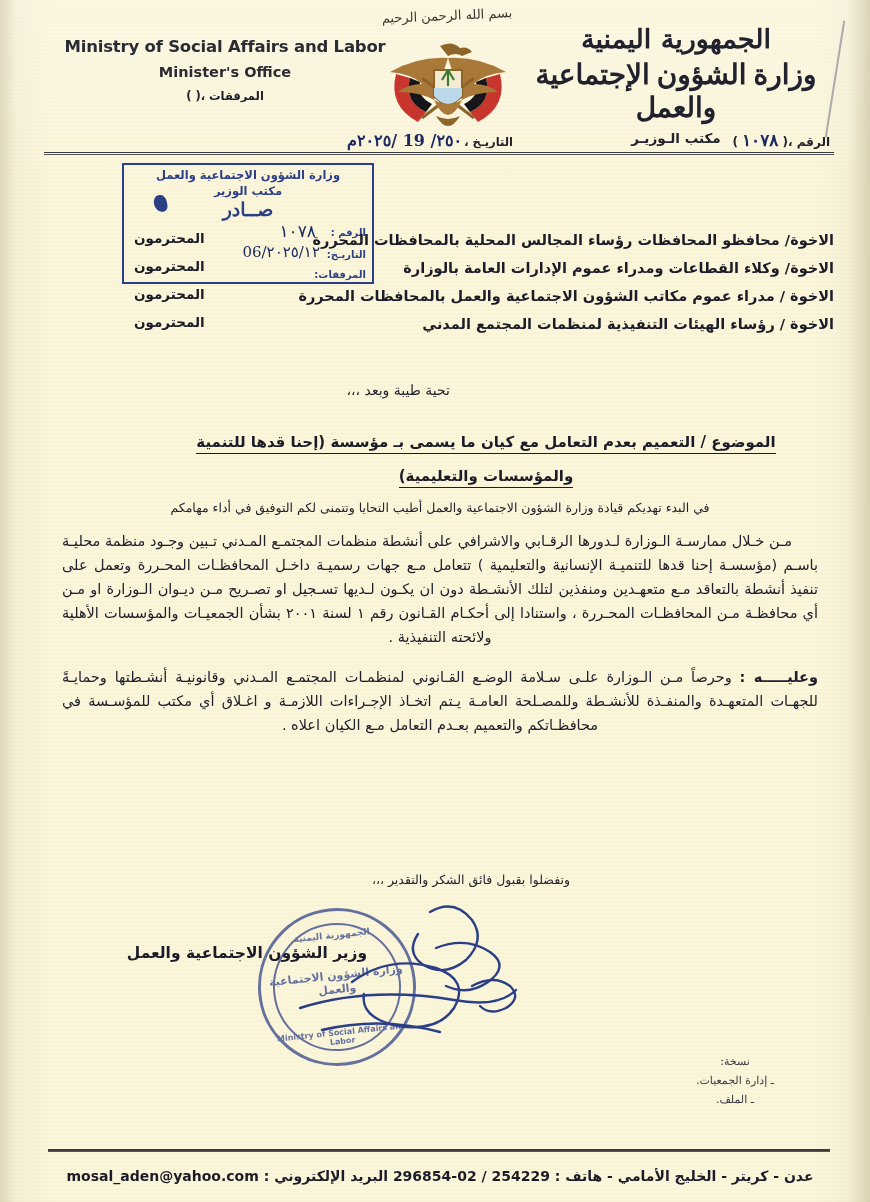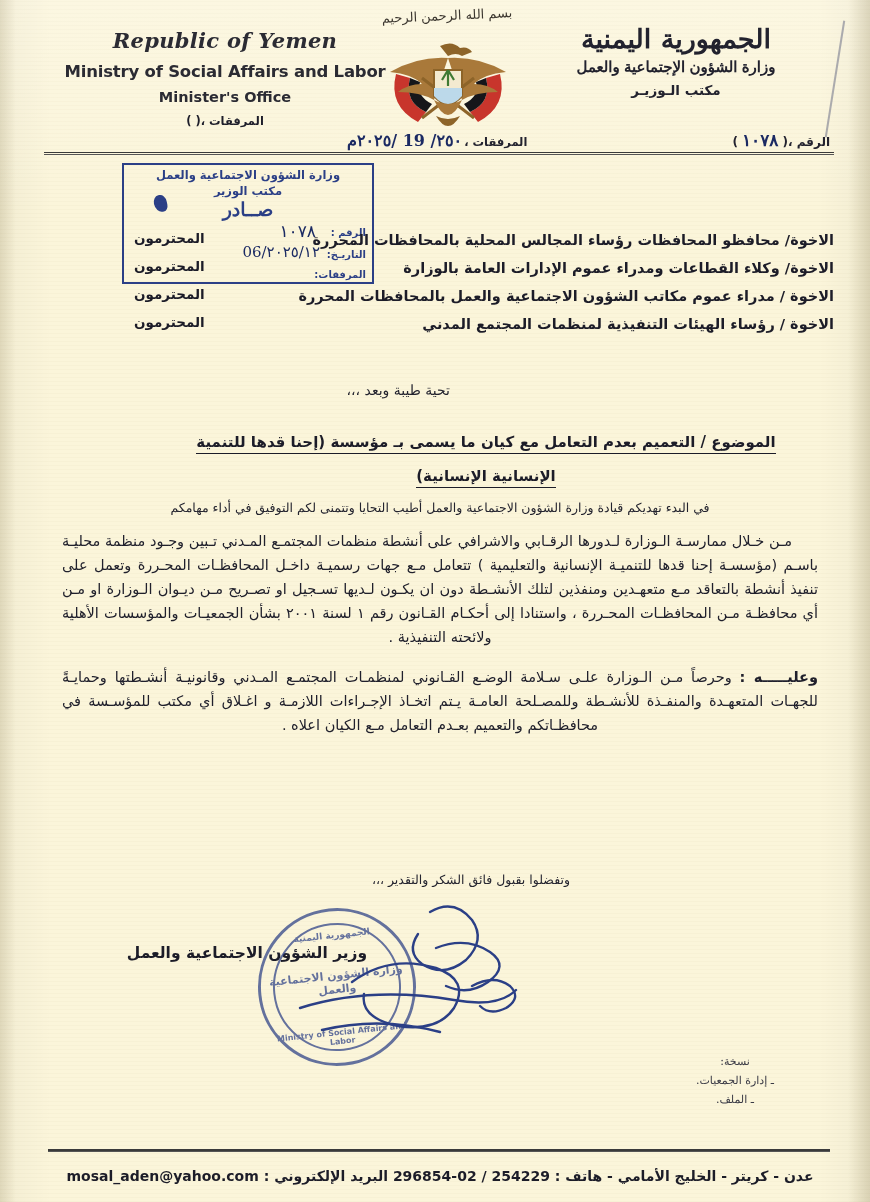--- a/index.html
+++ b/index.html
@@ -35,21 +35,21 @@
   }
   .emblem{position:absolute;left:378px;top:34px;width:140px;height:104px;}
 
   .hdr-right{
     position:absolute;right:34px;top:24px;width:320px;text-align:center;direction:rtl;color:#22222e;
   }
   .hdr-right .r1{
     font-family:"DejaVu Serif","Liberation Serif",serif;font-size:26px;font-weight:bold;
     letter-spacing:-1px;transform:scaleX(1.04);
   }
-  .hdr-right .r2{font-family:Liberation Sans, sans-serif;font-size:15px;font-weight:bold;margin-top:4px;}
+  .hdr-right .r2{font-family:Liberation Serif, serif;font-size:28px;font-weight:bold;margin-top:4px;}
   .hdr-right .r3{font-size:13.5px;font-weight:bold;margin-top:6px;letter-spacing:2px;}
 
   .num-line{
     position:absolute;right:40px;top:130px;direction:rtl;font-size:12px;font-weight:bold;color:#23232f;
   }
   .num-line .hw{font-family:"DejaVu Serif","Liberation Serif",serif;font-size:17px;color:#1b2a63;padding:0 4px;}
   .date-line{
     position:absolute;left:345px;top:131px;direction:rtl;font-size:11.5px;font-weight:bold;color:#23232f;
   }
   .date-line .hw{font-family:"DejaVu Serif","Liberation Serif",serif;font-size:16px;color:#1b2a63;padding:0 2px;}
@@ -203,38 +203,37 @@
 
     <path d="M56 36 H84 V62 Q70 78 56 62 Z" fill="#f3ead0" stroke="#8d6429" stroke-width="2"></path>
     <path d="M56 54 H84 V62 Q70 78 56 62 Z" fill="#bcd9ea"></path>
     <path d="M70 36 L64 46 M70 36 L76 46 M70 38 V52" stroke="#3f7a34" stroke-width="2.2" fill="none"></path>
 
     <path d="M56 66 Q70 96 84 66 Q70 74 56 66 Z" fill="#a9793a"></path>
     <path d="M58 82 Q70 102 82 82 Q70 88 58 82 Z" fill="#8d6429"></path>
   </svg>
 
   <div class="hdr-left">
-    <div class="l1">Republic of Yemen</div>
     <div class="l2">Ministry of Social Affairs and Labor</div>
     <div class="l3">Minister's Office</div>
     <div class="l4">المرفقات ،(              )</div>
   </div>
 
   <div class="hdr-right">
     <div class="r1">الجمهورية اليمنية</div>
     <div class="r2">وزارة الشؤون الإجتماعية والعمل</div>
     <div class="r3">مكتب الـوزيـر</div>
   </div>
 
   <div class="num-line">
     <span>الرقم ،(</span><span class="hw">١٠٧٨</span><span>)</span>
   </div>
 
   <div class="date-line">
-    <span>المرفقات ،</span><span class="hw">٢٥٠/ 19 /٢٠٢٥م</span>
+    <span>التاريـخ ،</span><span class="hw">٢٥٠/ 19 /٢٠٢٥م</span>
   </div>
 
   <div class="rule"></div>
 
   <div class="stamp-box">
     <div class="sb-t1">وزارة الشؤون الاجتماعية والعمل</div>
     <div class="sb-t2">مكتب الوزير</div>
     <div class="sb-sadir">صــادر</div>
     <div class="sb-mark"></div>
     <div class="sb-row sb-r1">الرقم :</div>
@@ -260,21 +259,21 @@
     <div class="recip">
       <span>الاخوة / رؤساء الهيئات التنفيذية لمنظمات المجتمع المدني</span>
       <span class="hon">المحترمون</span>
     </div>
   </div>
 
   <div class="greeting">تحية طيبة وبعد ،،،</div>
 
   <div class="subject">
     <span>الموضوع / التعميم بعدم التعامل مع كيان ما يسمى بـ مؤسسة (إحنا قدها للتنمية</span><br>
-    <span>الإنسانية الإنسانية)</span>
+    <span>والمؤسسات والتعليمية)</span>
   </div>
 
   <div class="body-wrap">
     <div class="salute">في البدء تهديكم قيادة وزارة الشؤون الاجتماعية والعمل أطيب التحايا وتتمنى لكم التوفيق في أداء مهامكم</div>
     <div class="para p1">مـن خـلال ممارسـة الـوزارة لـدورها الرقـابي والاشرافي على أنشطة منظمات المجتمـع المـدني تـبين وجـود منظمة محليـة باسـم (مؤسسـة إحنا قدها للتنميـة الإنسانية والتعليمية ) تتعامل مـع جهات رسميـة داخـل المحافظـات المحـررة وتعمل على تنفيذ أنشطة بالتعاقد مـع متعهـدين ومنفذين لتلك الأنشـطة دون ان يكـون لـديها تسـجيل او تصـريح مـن ديـوان الـوزارة او مـن أي محافظـة مـن المحافظـات المحـررة ، واستنادا إلى أحكـام القـانون رقم ١ لسنة ٢٠٠١ بشأن الجمعيـات والمؤسسات الأهلية ولائحته التنفيذية .</div>
     <div class="para p2">
       <span class="lead">وعليـــــه :</span>
       <span>وحرصاً مـن الـوزارة علـى سـلامة الوضـع القـانوني لمنظمـات المجتمـع المـدني وقانونيـة أنشـطتها وحمايـةً للجهـات المتعهـدة والمنفـذة للأنشـطة وللمصـلحة العامـة يـتم اتخـاذ الإجـراءات اللازمـة و اغـلاق أي مكتب للمؤسـسة في محافظـاتكم والتعميم بعـدم التعامل مـع الكيان اعلاه .</span>
     </div>
   </div>

